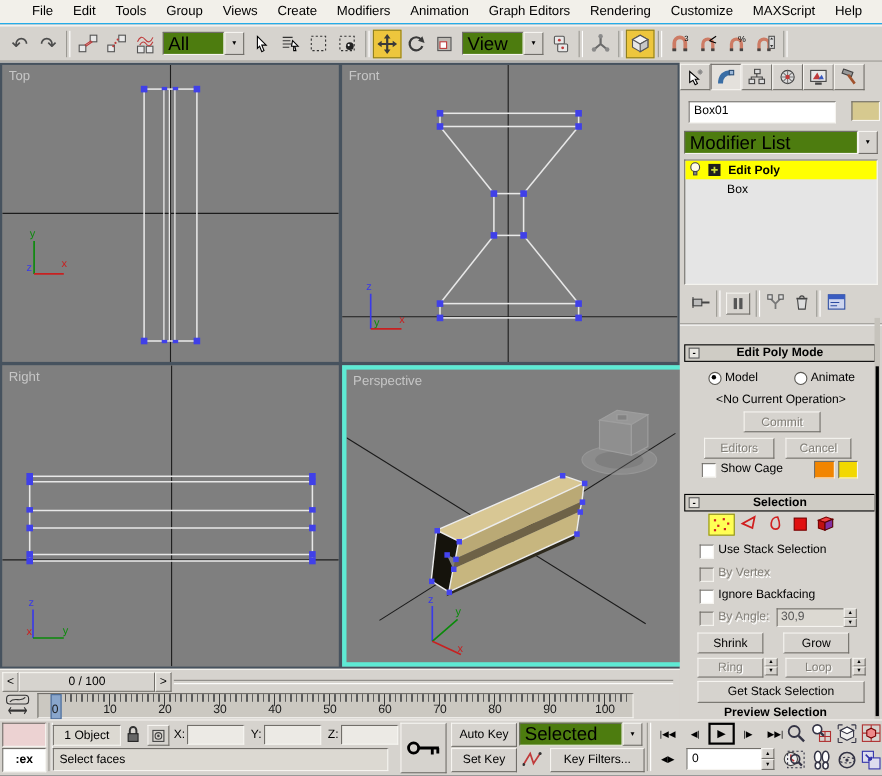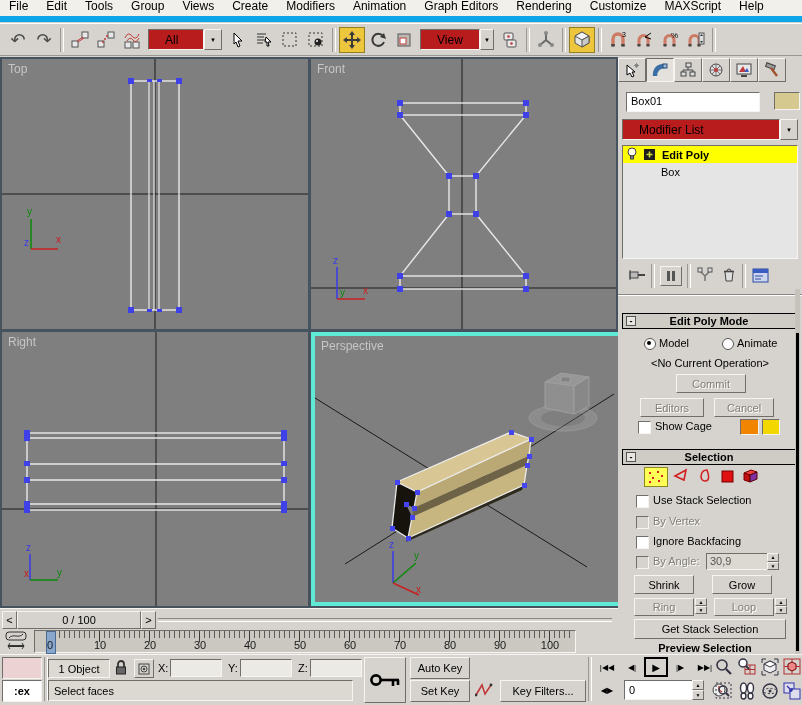--- a/index.html
+++ b/index.html
@@ -6,31 +6,31 @@
   #app{position:relative;width:802px;height:705px;background:#d6d3ce;
        font-family:"Liberation Sans","DejaVu Sans",sans-serif;font-size:11px;color:#000;overflow:hidden}
   
   .raised{background:#d6d3ce;border:1px solid;border-color:#f6f4f0 #716e69 #716e69 #f6f4f0}
   .sunken{background:#fff;border:1px solid;border-color:#716e69 #f6f4f0 #f6f4f0 #716e69}
   .sunkeng{background:#dcd9d2;border:1px solid;border-color:#716e69 #f6f4f0 #f6f4f0 #716e69}
   .btn{display:flex;align-items:center;justify-content:center;cursor:default;font-size:11px}
   .dis{color:#827f78;text-shadow:1px 1px 0 #fff}
   
   .menubar{position:absolute;top:0;left:0;width:802px;height:22px;background:#f2f0ea;
-           border-bottom:6px solid #0ea5e9;display:flex;align-items:flex-end;padding-left:0;box-sizing:border-box}
+           border-bottom:1px solid #0ea5e9;display:flex;align-items:flex-start;padding-left:20px;box-sizing:border-box}
   .mitem{padding:3px 9px;font-size:12px}
   
   .toolbar{position:absolute;top:23px;left:0;width:802px;height:33px;background:#d6d3ce;
            border-top:1px solid #fff;border-bottom:1px solid #9a9892;display:flex;align-items:center;padding-left:5px;box-sizing:border-box}
   .ticon{width:26px;height:26px;display:flex;align-items:center;justify-content:center;flex:none}
   .ticon.active{background:#edc63d;border:1px solid #90801f;box-sizing:border-box}
   .tsep{flex:none;width:2px;height:24px;border-left:1px solid #9a9892;border-right:1px solid #fff;margin:0 3px}
   .combo{height:21px;display:flex;flex:none;align-items:stretch;margin:0 3px}
-  .combo .cfield{background:#b91c1c;border:1px solid;border-color:#716e69 #f6f4f0 #f6f4f0 #716e69;
-                 display:flex;align-items:center;padding:0 16px;font-size:12px}
+  .combo .cfield{background:#4d7c0f;border:1px solid;border-color:#716e69 #f6f4f0 #f6f4f0 #716e69;
+                 display:flex;align-items:center;padding:0 4px;font-size:17px}
   .combo .carrow{width:16px;background:#d6d3ce;border:1px solid;border-color:#f6f4f0 #716e69 #716e69 #f6f4f0;
                  display:flex;align-items:center;justify-content:center;font-size:6px}
   .g{line-height:1}
   
   #vpwrap{position:absolute;top:57px;left:0;width:618px;height:551px;background:#46525e}
   .vp{position:absolute;background:#7f7f7f;overflow:hidden}
   .vplabel{position:absolute;top:3px;left:6px;color:#c6c6c6;font-size:12px;z-index:5}
   
   #panel{position:absolute;left:618px;top:57px;width:184px;height:597px;background:#d6d3ce;overflow:hidden}
   .tab{width:28px;height:24px;display:flex;align-items:center;justify-content:center;
@@ -641,20 +641,26 @@
       <svg width="32" height="26">
           <circle cx="7" cy="13" r="4.6" fill="none" stroke="#000" stroke-width="2.6"></circle>
           <line x1="12" y1="13" x2="30" y2="13" stroke="#000" stroke-width="2.6"></line>
           <line x1="24" y1="13" x2="24" y2="19" stroke="#000" stroke-width="2.6"></line>
           <line x1="29" y1="13" x2="29" y2="18" stroke="#000" stroke-width="2.6"></line>
         </svg>
     </div>
     <div class="raised btn" style="position:absolute;left:410px;top:2px;width:58px;height:20px">Auto Key</div>
     <div class="raised btn" style="position:absolute;left:410px;top:25px;width:58px;height:20px">Set Key</div>
 
+    <div class="combo" style="position:absolute;left:472px;top:2px;width:112px;margin:0">
+      <div class="cfield" style="flex:1">Selected</div>
+      <div class="carrow">
+          <span>▼</span>
+        </div>
+    </div>
     <span class="btn" style="position:absolute;left:472px;top:25px;width:24px;height:20px">
       <svg width="18" height="14">
           <polyline points="1,12 7,2 10,11 16,2" fill="none" stroke="#c03a3a" stroke-width="1.6"></polyline>
           <circle cx="1" cy="12" r="1.4" fill="#333"></circle>
           <circle cx="16" cy="2" r="1.4" fill="#333"></circle>
         </svg>
       </span>
     <div class="raised btn" style="position:absolute;left:500px;top:25px;width:84px;height:20px">Key Filters...</div>
 
     <div class="vsep" style="left:588px;top:2px;height:44px"></div>

